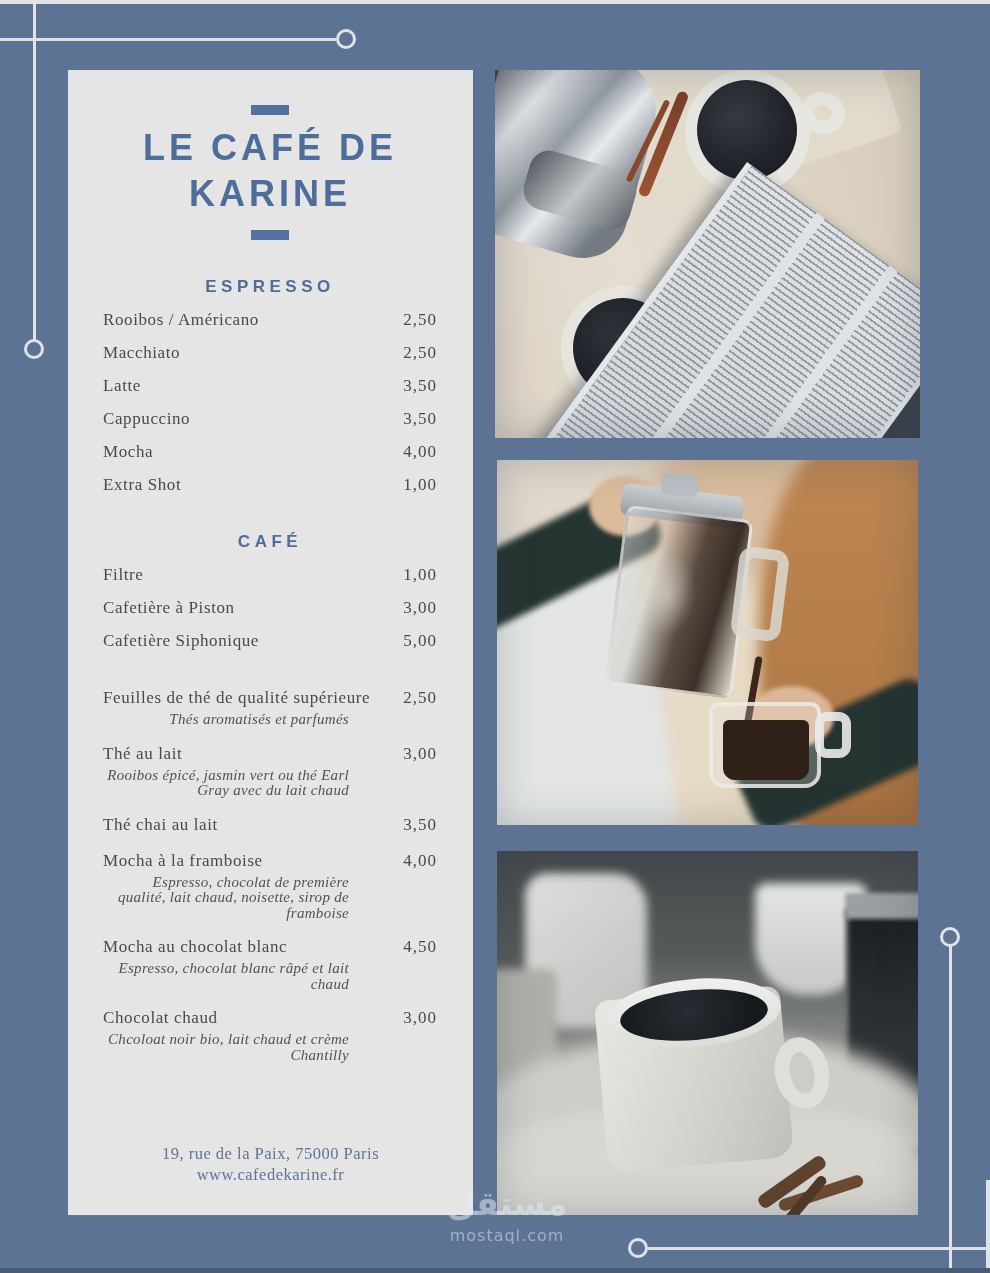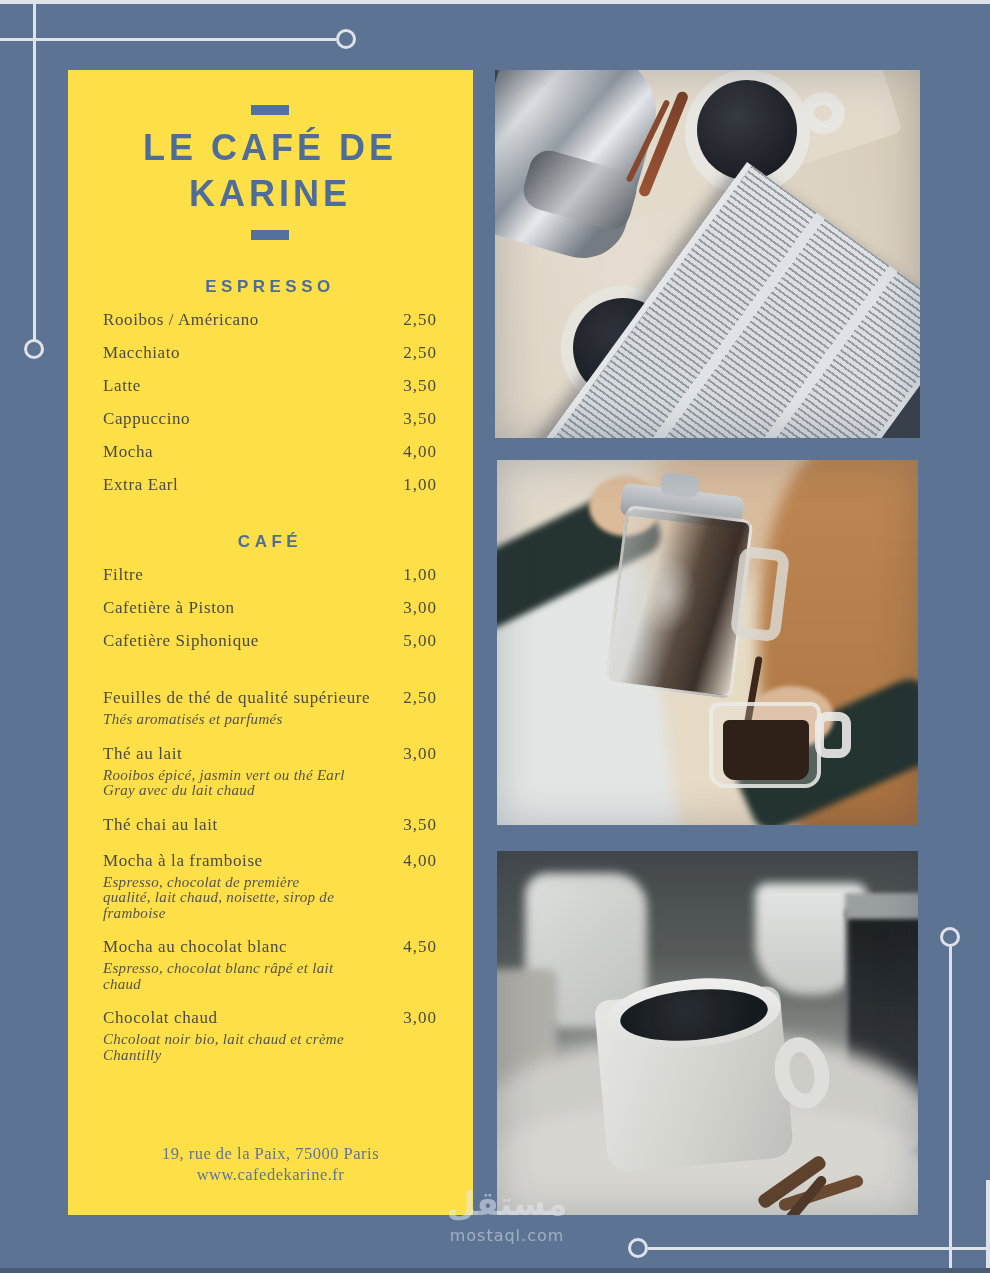--- a/index.html
+++ b/index.html
@@ -22,21 +22,21 @@
   .ring-right{left:940px;top:927px;}
   .vline-right{left:949px;top:946px;width:3px;height:327px;}
   .hline-bottom{left:648px;top:1247px;width:342px;height:3px;}
   .ring-bottom{left:628px;top:1238px;}
   .right-strip{left:986px;top:1180px;width:4px;height:93px;}
   .bottom-strip{left:0;top:1268px;width:990px;height:5px;background:#4a5b74;}
 
   
   .card{
     position:absolute;left:68px;top:70px;width:405px;height:1145px;
-    background:#fde047;box-sizing:border-box;padding:0 36px 0 35px;
+    background:#e5e5e5;box-sizing:border-box;padding:0 36px 0 35px;
   }
   .ornament-bar{width:38px;height:10px;background:#52719e;margin:35px auto 0;}
   .ornament-bar.bottom{margin:13px auto 0;}
   .brand-title{
     margin:10px 0 0;text-align:center;color:#4e6d99;
     font-family:"Liberation Sans",sans-serif;font-weight:bold;
     font-size:36px;line-height:46px;letter-spacing:4px;
   }
   .menu-section{margin-top:37px;}
   .section-heading{
@@ -48,21 +48,21 @@
   .menu-item{margin-top:13px;}
   .section-rich .menu-item{margin-top:16px;}
   .item-row{display:flex;justify-content:space-between;align-items:baseline;}
   .item-name{
     color:#4b4a46;font-size:17px;letter-spacing:0.6px;
   }
   .item-price{color:#4b4a46;font-size:17px;letter-spacing:1px;}
   .item-desc{
     margin:4px 0 0;max-width:246px;
     font-style:italic;font-size:15px;line-height:15.5px;
-    color:#54524d;letter-spacing:0.3px;
+    color:#54524d;letter-spacing:0.3px;text-align:right;
   }
   .card-footer{
     position:absolute;left:0;right:0;bottom:30px;text-align:center;
     color:#5e7494;font-size:16.5px;line-height:21px;letter-spacing:0.5px;
   }
 
   
   .photo{position:absolute;overflow:hidden;background:#3c424c;}
   .photo *{position:absolute;}
   .photo-1{left:495px;top:70px;width:425px;height:368px;}
@@ -254,21 +254,21 @@
   <div class="menu-item">
     <div class="item-row">
       <span class="item-name">Mocha</span>
       <span class="item-price">4,00</span>
     </div>
 
   </div>
 
   <div class="menu-item">
     <div class="item-row">
-      <span class="item-name">Extra Earl</span>
+      <span class="item-name">Extra Shot</span>
       <span class="item-price">1,00</span>
     </div>
 
   </div>
 </div>
   </section>
 
   <section class="menu-section">
     <h2 class="section-heading">CAFÉ</h2>
     <div class="section-items">

